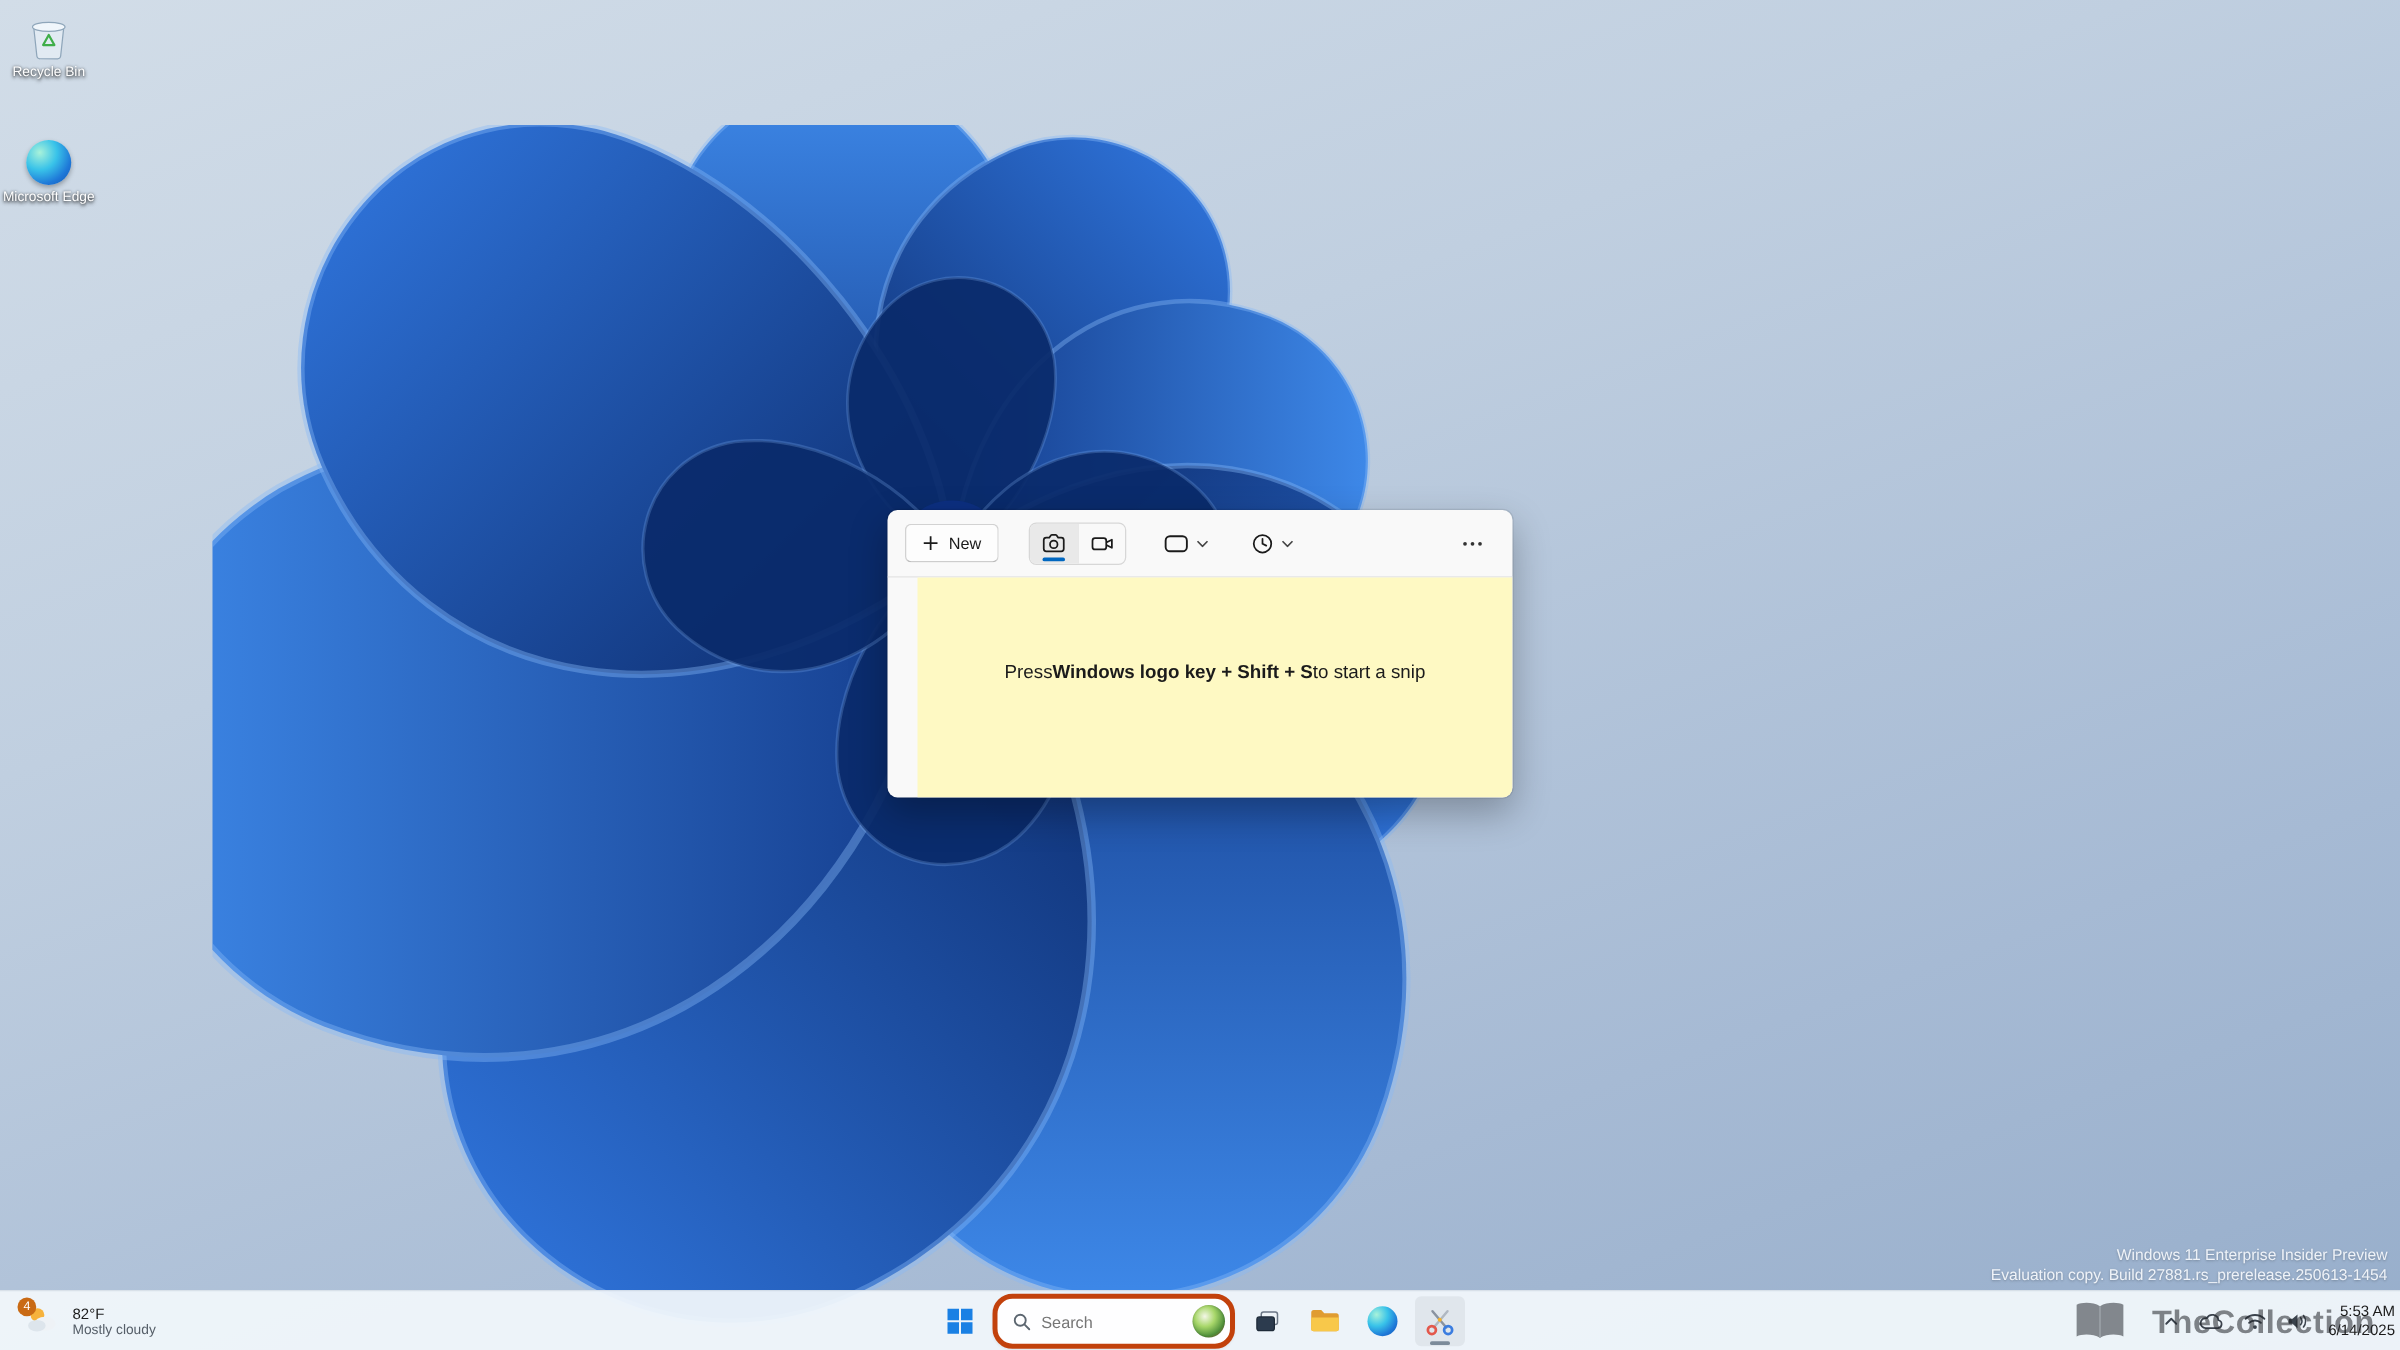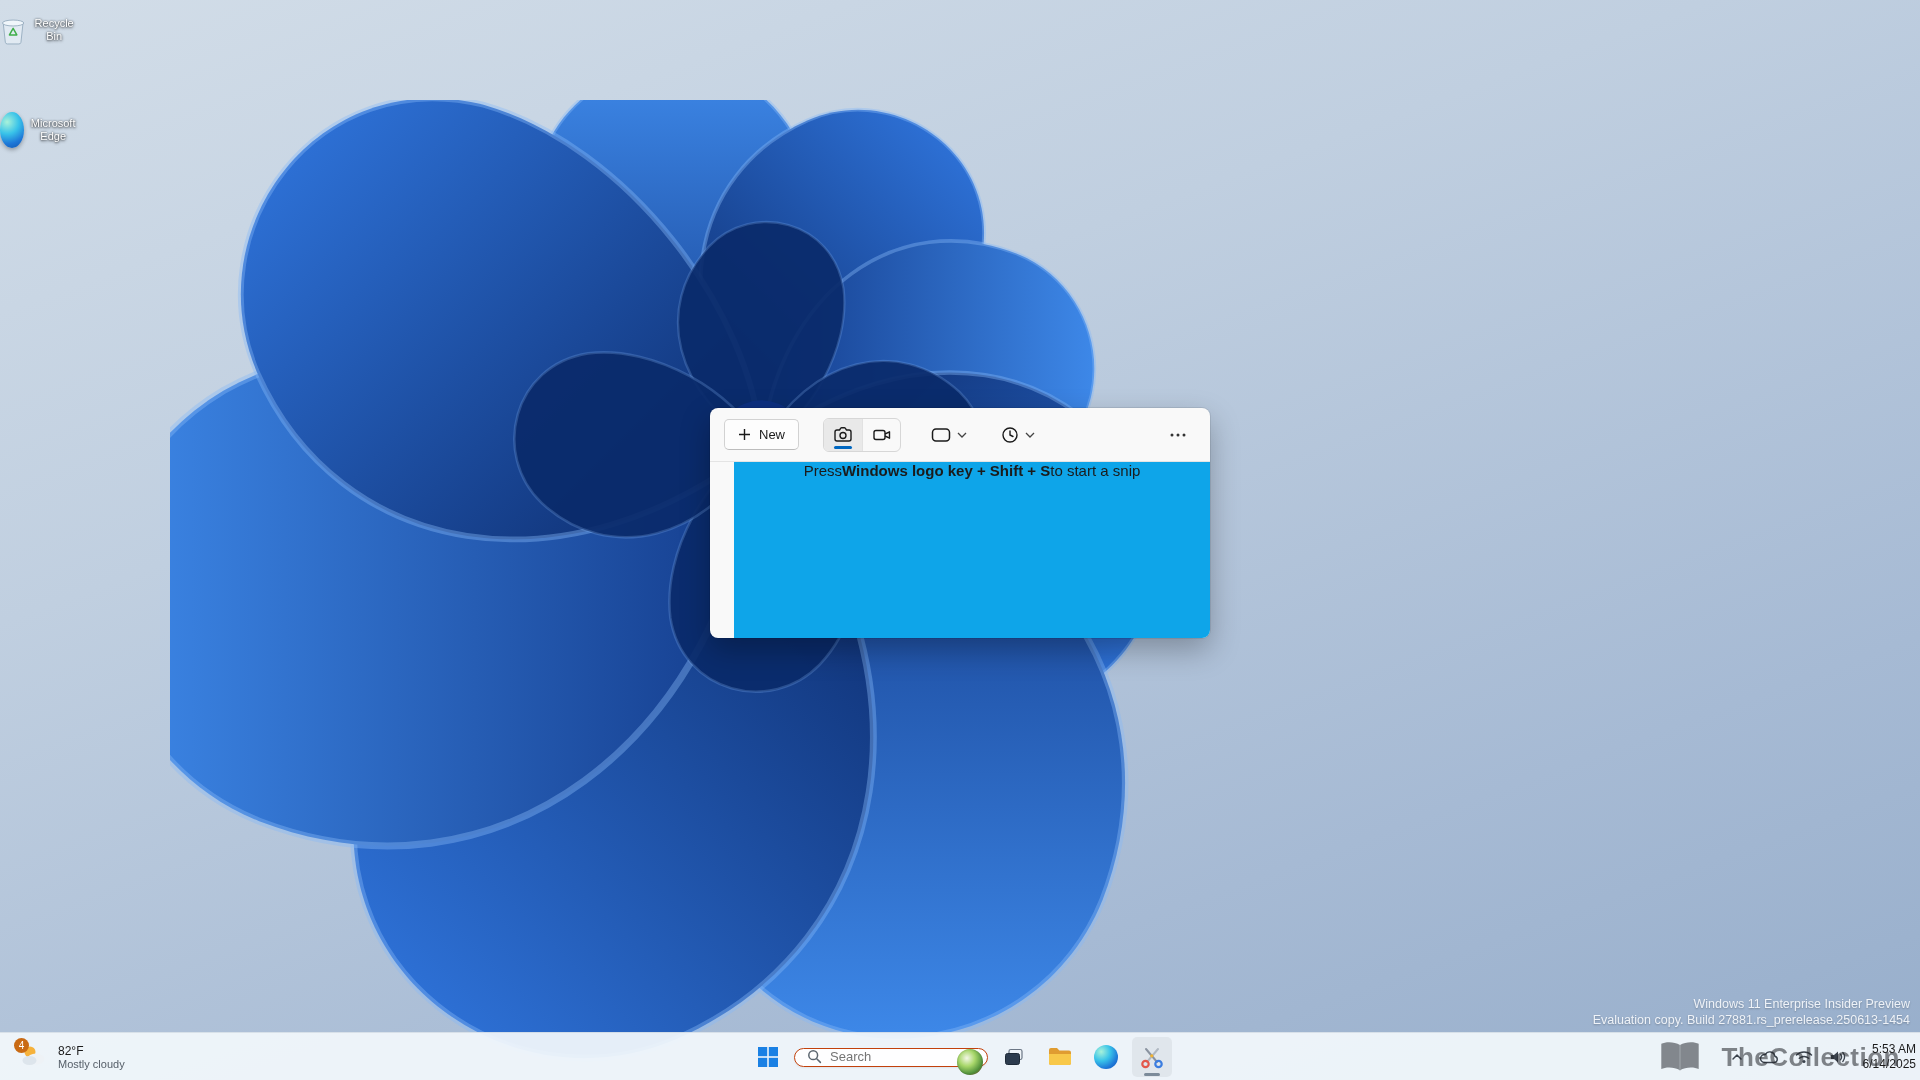--- a/index.html
+++ b/index.html
@@ -7,21 +7,21 @@
   body {
     font-family:"Liberation Sans","DejaVu Sans",sans-serif;
     position:relative;
     background:linear-gradient(160deg,#d2dde8 0%,#c0cfe0 35%,#a6bad4 75%,#97aecb 100%);
   }
 
   
   .bloom { position:absolute; left:170px; top:100px; width:1300px; height:1300px; z-index:1; }
 
   
-  .desktop-icon { position:absolute; left:0; width:78px; display:flex; align-items:center; gap:4px; z-index:5; cursor:default; }
+  .desktop-icon { position:absolute; left:0; width:78px; display:flex; flex-direction:column; align-items:center; gap:4px; z-index:5; cursor:default; }
   .desktop-icon .di-label { font-size:11px; line-height:13px; color:#fff; text-align:center; text-shadow:0 1px 3px rgba(0,0,0,.8),0 0 2px rgba(0,0,0,.5); }
   .edge-orb { width:36px; height:36px; border-radius:50%; background:radial-gradient(circle at 30% 28%,#a8f2da 0%,#39c3e9 38%,#1e78d8 70%,#1254ae 100%); box-shadow:0 2px 4px rgba(0,0,0,.3); }
 
   
   .build-watermark { position:absolute; right:10px; bottom:52px; z-index:20; text-align:right; color:rgba(250,252,255,.9); font-size:12.5px; line-height:16px; text-shadow:0 1px 2px rgba(0,0,0,.25); }
 
   
   .overlay-watermark { position:absolute; right:20px; bottom:6px; z-index:80; display:flex; align-items:center; gap:20px; opacity:.55; pointer-events:none; }
   .overlay-watermark .ow-text { font-size:26px; font-weight:bold; color:#23262b; letter-spacing:.5px; }
 
@@ -39,36 +39,36 @@
   .snip-toolbar { height:54px; flex:0 0 54px; display:flex; align-items:center; padding:0 14px; border-bottom:1px solid #e4e4e4; }
   .new-btn { display:flex; align-items:center; gap:8px; padding:7px 13px; background:#fdfdfd; border:1px solid #d2d2d2; border-bottom-color:#bdbdbd; border-radius:5px; font-size:13px; color:#1b1b1b; cursor:default; }
   .mode-toggle { margin-left:24px; display:flex; border:1px solid #d7d7d7; border-radius:6px; height:34px; overflow:hidden; }
   .mode-seg { width:38px; display:flex; align-items:center; justify-content:center; position:relative; }
   .mode-seg.selected { background:#e9e9e9; }
   .mode-seg + .mode-seg { border-left:1px solid #e2e2e2; }
   .mode-underline { position:absolute; bottom:2px; left:50%; transform:translateX(-50%); width:18px; height:3px; border-radius:2px; }
   .icon-drop { margin-left:26px; display:flex; align-items:center; gap:6px; padding:6px 4px; cursor:default; }
   .more-btn { margin-left:auto; padding:8px 10px; display:flex; align-items:center; cursor:default; }
 
-  .snip-body { flex:1; background:#0ea5e9; display:flex; justify-content:center; padding-bottom:26px; font-size:15px; color:#1b1b1b;margin-left:24px; }
+  .snip-body { flex:1; background:#fef9c3; display:flex; align-items:center; justify-content:center; padding-bottom:26px; font-size:15px; color:#1b1b1b;margin-left:24px; }
 
   
   .taskbar { position:absolute; left:0; bottom:0; width:100%; height:48px; z-index:60;
     background:rgba(241,246,251,.94); border-top:1px solid rgba(120,140,160,.18); }
   .weather { position:absolute; left:10px; top:0; height:48px; display:flex; align-items:center; gap:8px; padding:0 10px; border-radius:6px; cursor:default; }
   .weather-icon-wrap { position:relative; width:30px; height:26px; }
   .weather-badge { position:absolute; top:-6px; left:-6px; min-width:15px; height:15px; border-radius:8px; background:#c96a14; color:#fff; font-size:10px; line-height:15px; text-align:center; padding:0 3px; }
   .weather-text .w-temp { font-size:12px; color:#1b1b1b; line-height:14px; }
   .weather-text .w-cond { font-size:11px; color:#555e68; line-height:13px; }
 
   .tb-center { position:absolute; left:50%; top:0; transform:translateX(-50%); height:48px; display:flex; align-items:center; gap:6px; }
   .tb-btn { width:40px; height:40px; border-radius:5px; display:flex; align-items:center; justify-content:center; position:relative; cursor:default; }
   .tb-btn.active { background:rgba(0,0,0,.05); }
   .tb-btn .active-pill { position:absolute; bottom:1px; left:50%; transform:translateX(-50%); width:16px; height:3px; border-radius:2px; background:#7c8b9a; }
-  .search-pill { height:19px; width:194px; background:rgba(255,255,255,.9); border:1px solid #c2410c; border-radius:16px; display:flex; align-items:flex-start; padding:0 4px 0 12px; gap:8px; box-shadow:0 1px 2px rgba(0,0,0,.06); cursor:text; }
+  .search-pill { height:44px; width:194px; background:rgba(255,255,255,.9); border:4px solid #c2410c; border-radius:16px; display:flex; align-items:center; padding:0 4px 0 12px; gap:8px; box-shadow:0 1px 2px rgba(0,0,0,.06); cursor:text; }
   .search-pill input { border:none; outline:none; background:transparent; flex:1; font-size:13px; color:#444; font-family:inherit; min-width:0; }
   .search-orb { width:26px; height:26px; border-radius:50%; flex:0 0 26px; background:radial-gradient(circle at 38% 35%,#f4f7e8 0%,#a8d76a 35%,#4f8f3a 68%,#b8512e 100%); box-shadow:inset 0 0 2px rgba(0,0,0,.25); }
 
   .tray { position:absolute; right:0; top:0; height:48px; display:flex; align-items:center; gap:4px; padding-right:4px; }
   .tray-btn { height:36px; padding:0 6px; display:flex; align-items:center; justify-content:center; border-radius:4px; cursor:default; }
   .tray-clock { margin-left:6px; text-align:right; font-size:12px; line-height:15px; color:#1b1b1b; cursor:default; }
 </style>
 </head>
 <body>
 

